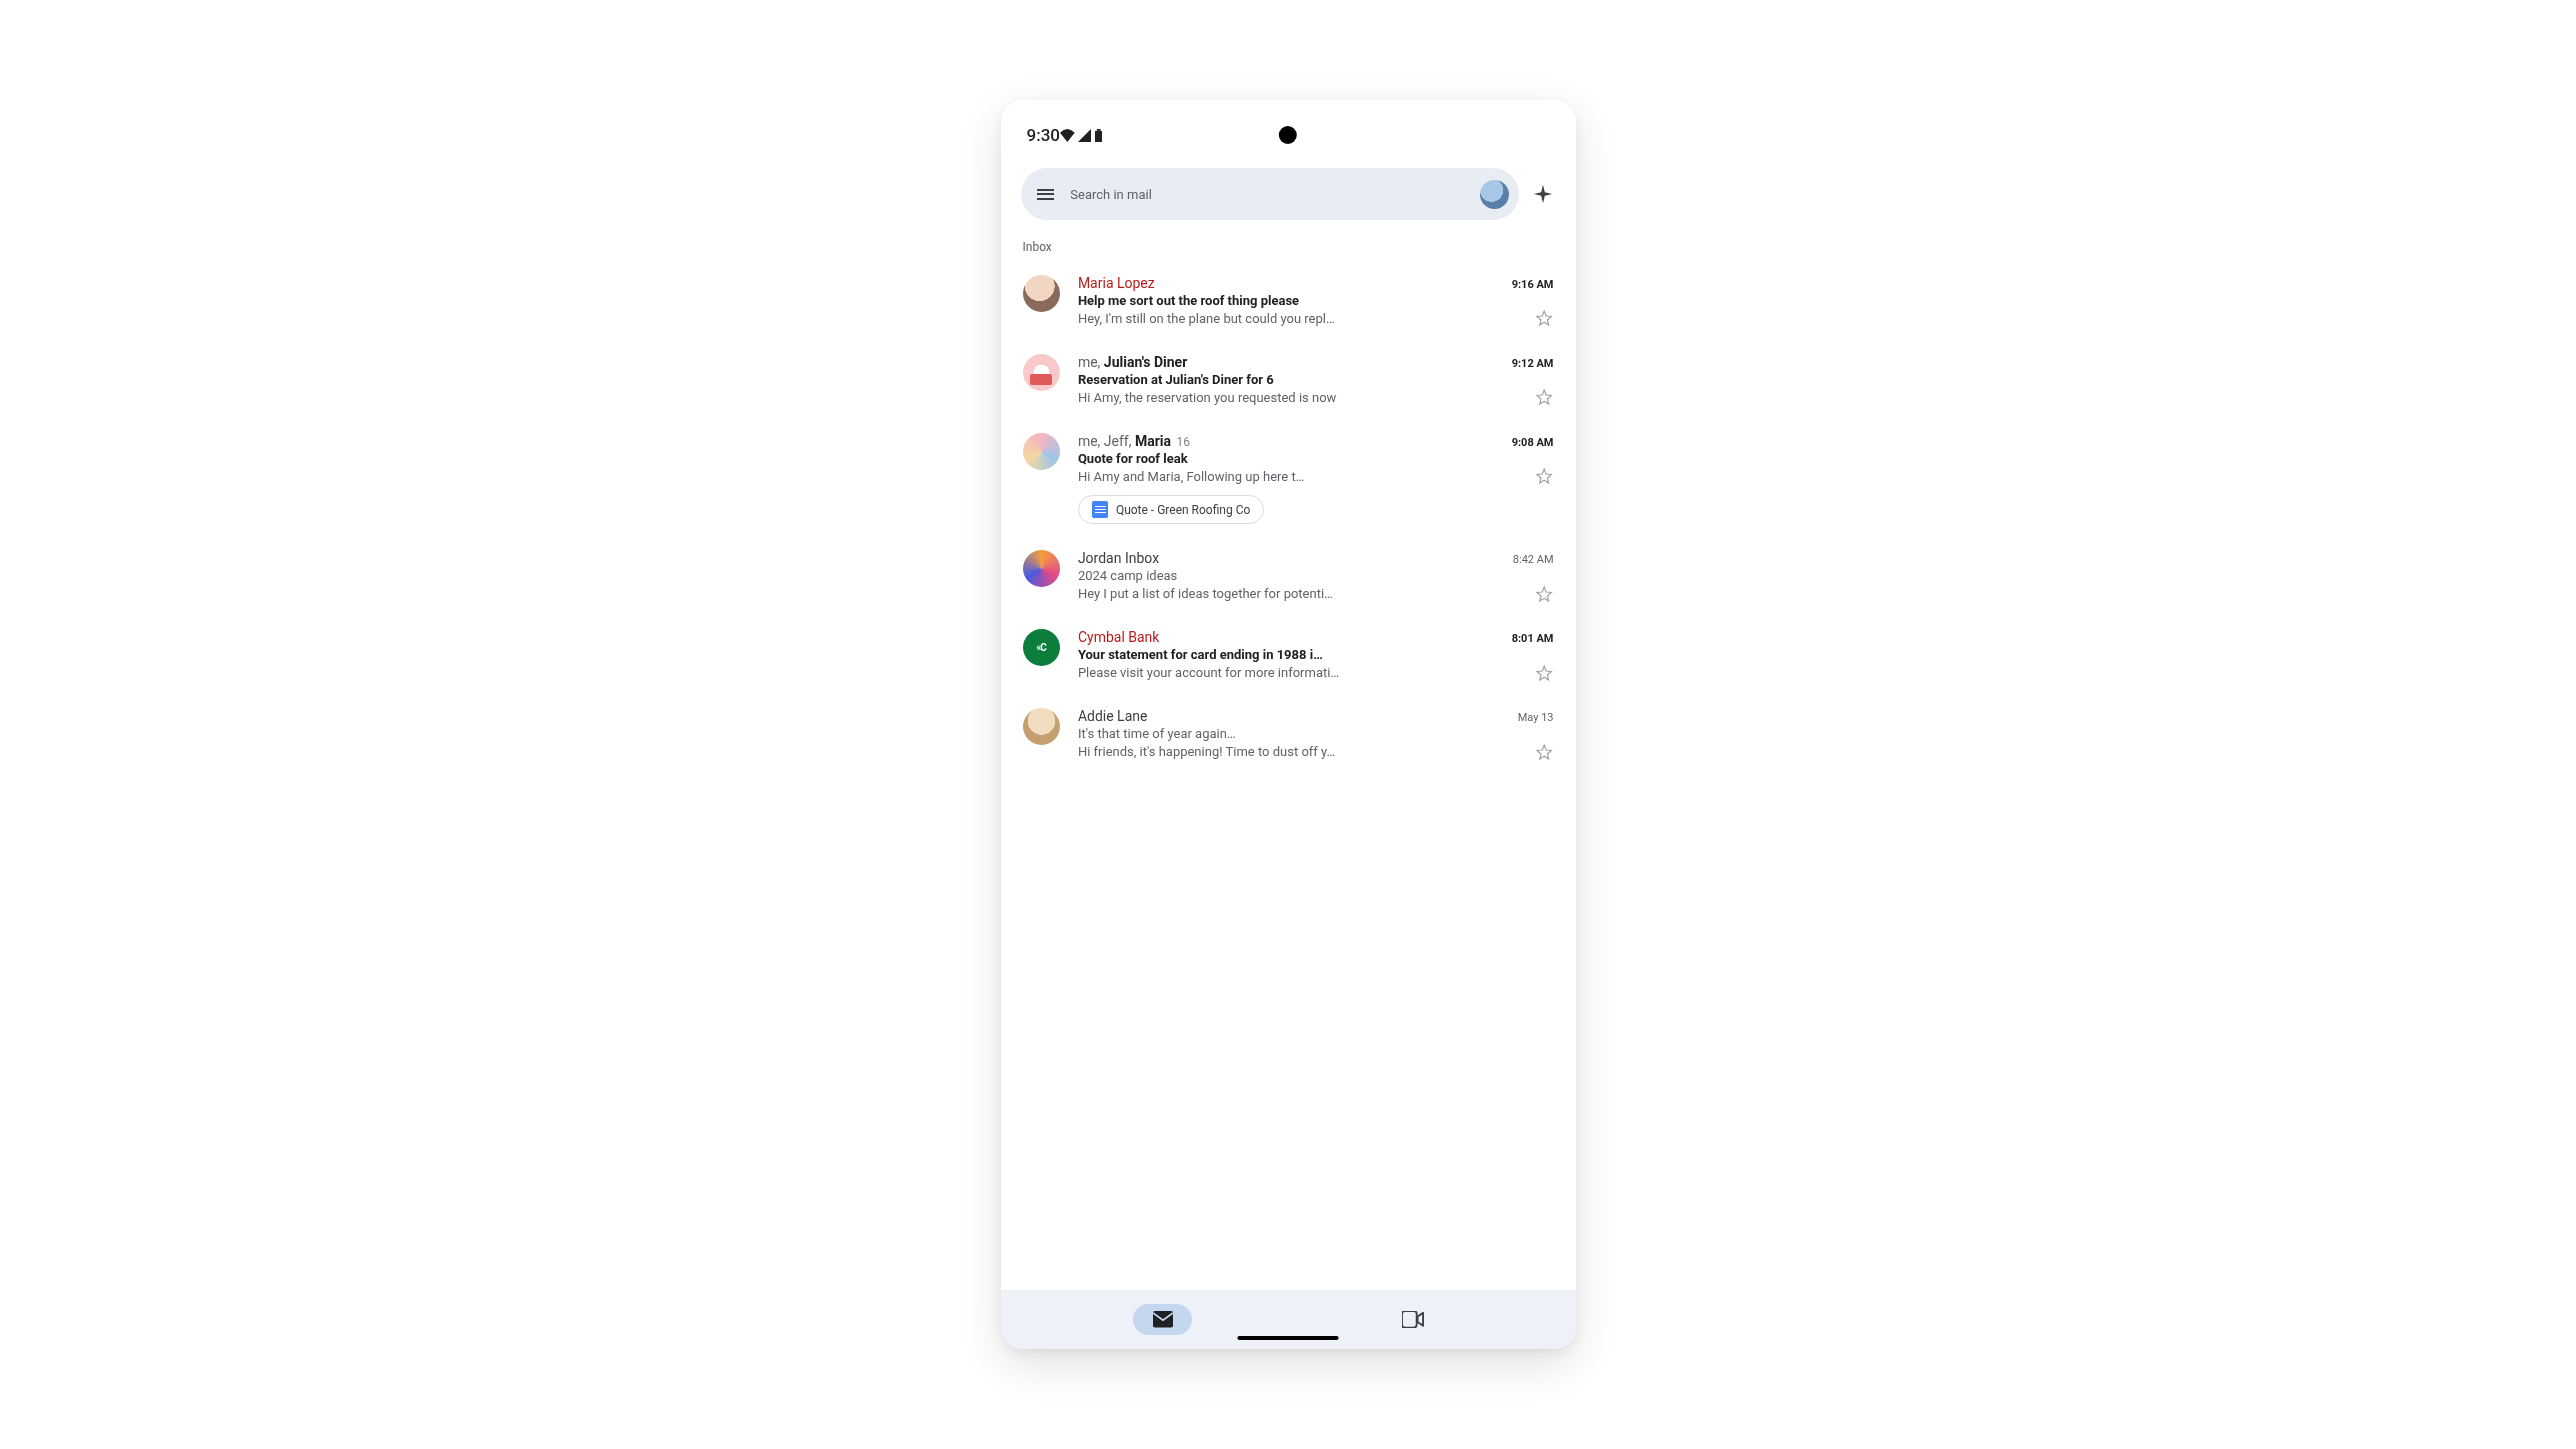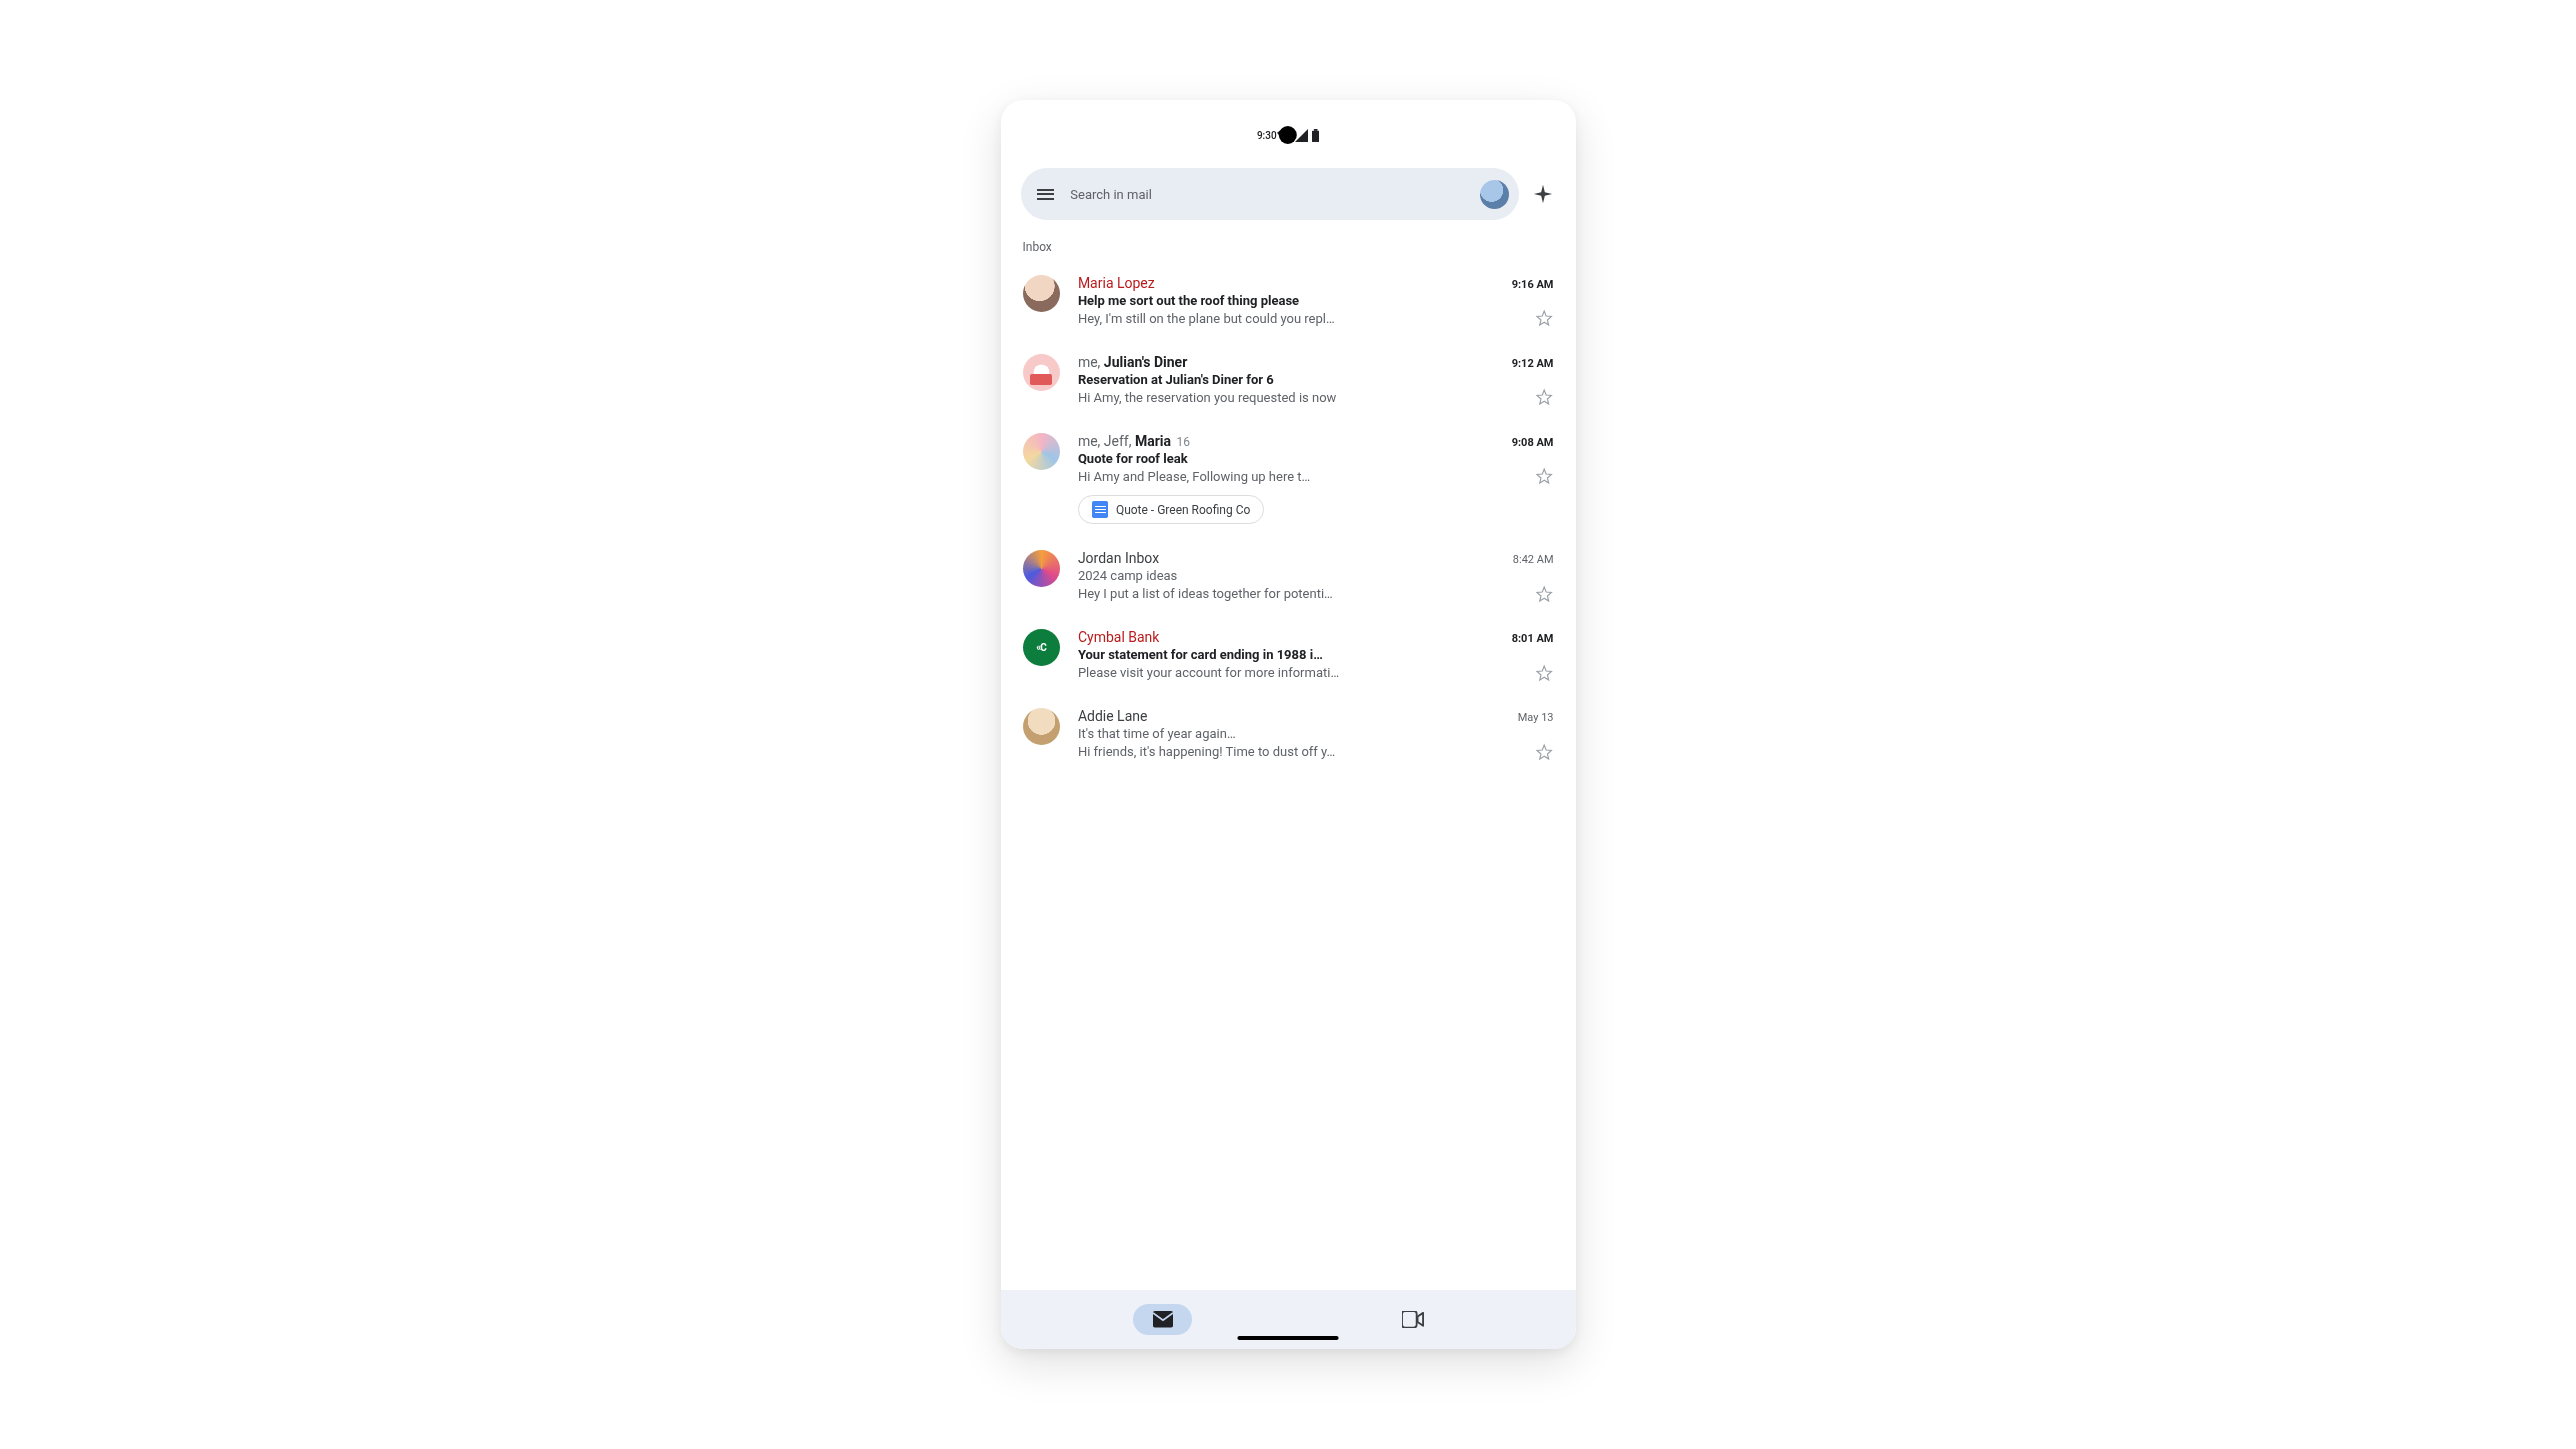--- a/index.html
+++ b/index.html
@@ -22,23 +22,23 @@
       flex-direction: column;
       position: relative;
       transform: scale(1);
       transform-origin: center;
     }
     
     .status-bar {
       height: 37px;
       display: flex;
       align-items: center;
-      justify-content: center;
+      justify-content: flex-start;
       padding: 0 26px;
-      font-size: 10px;
+      font-size: 17px;
       color: #202124;
       margin-top: 16.6px;
     }
     .status-left { font-weight: 500; }
     .status-center {
       position: absolute;
       left: 50%;
       transform: translateX(-50%);
       width: 18.4px; height: 18.4px;
       background: #000;
@@ -224,21 +224,21 @@
         </div>
       </div>
       <div class="mail-item">
         <div class="mail-avatar av-thread"></div>
         <div class="mail-body"><div class="mail-line1">
             <div class="sender sender-multi"><span style="color: rgb(95, 99, 104);">me, Jeff, </span><span class="bold">Maria</span><span class="count-badge">16</span></div>
             <div class="time unread">9:08 AM</div>
           </div><div class="mail-line2">
             <div class="subject unread">Quote for roof leak</div>
           </div><div class="mail-line3">
-            <div class="snippet">Hi Amy and Please, Following up here t…</div>
+            <div class="snippet">Hi Amy and Maria, Following up here t…</div>
             <div class="star"><svg width="18.4" height="18.4" viewBox="0 0 24 24">
                 <path d="M12 17.3 L6.2 21 L7.8 14.3 L2.6 9.8 L9.5 9.2 L12 2.8 L14.5 9.2 L21.4 9.8 L16.2 14.3 L17.8 21 Z" fill="none" stroke="#9aa0a6" stroke-width="1.5"></path>
               </svg></div>
           </div><div class="chip">
             <div class="chip-icon">
               <span></span>
               <span></span>
               <span></span>
             </div>
             <span>Quote - Green Roofing Co</span>

